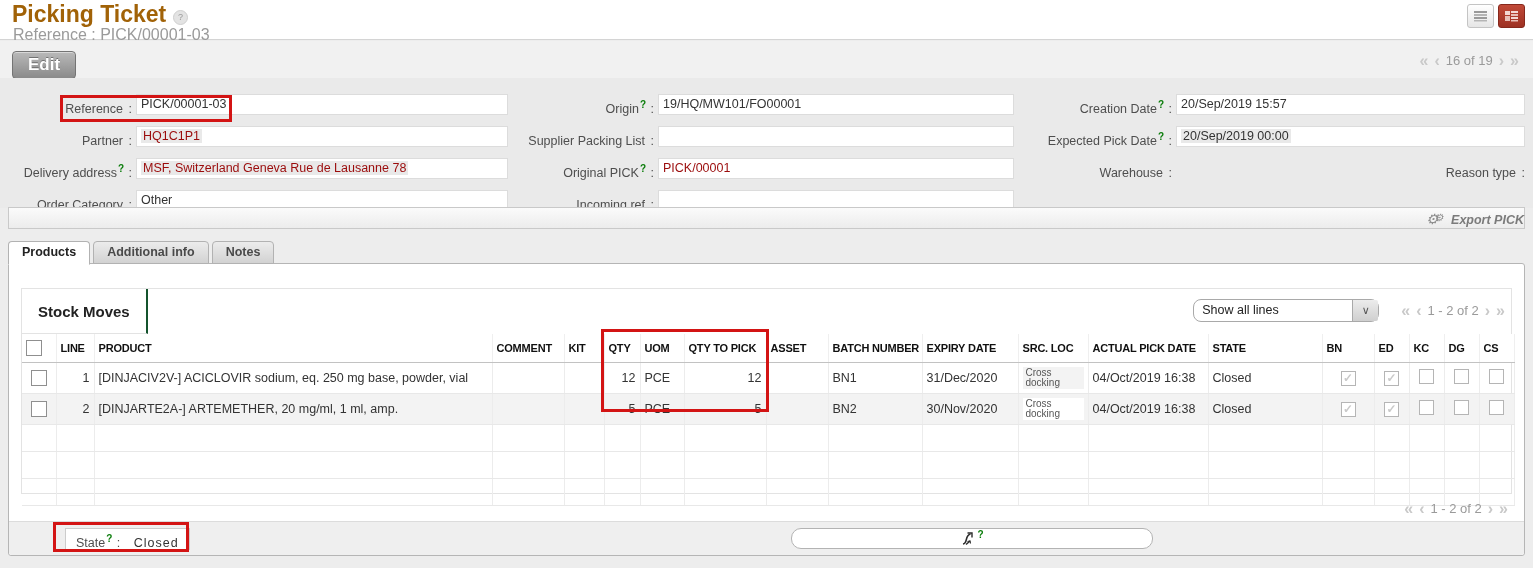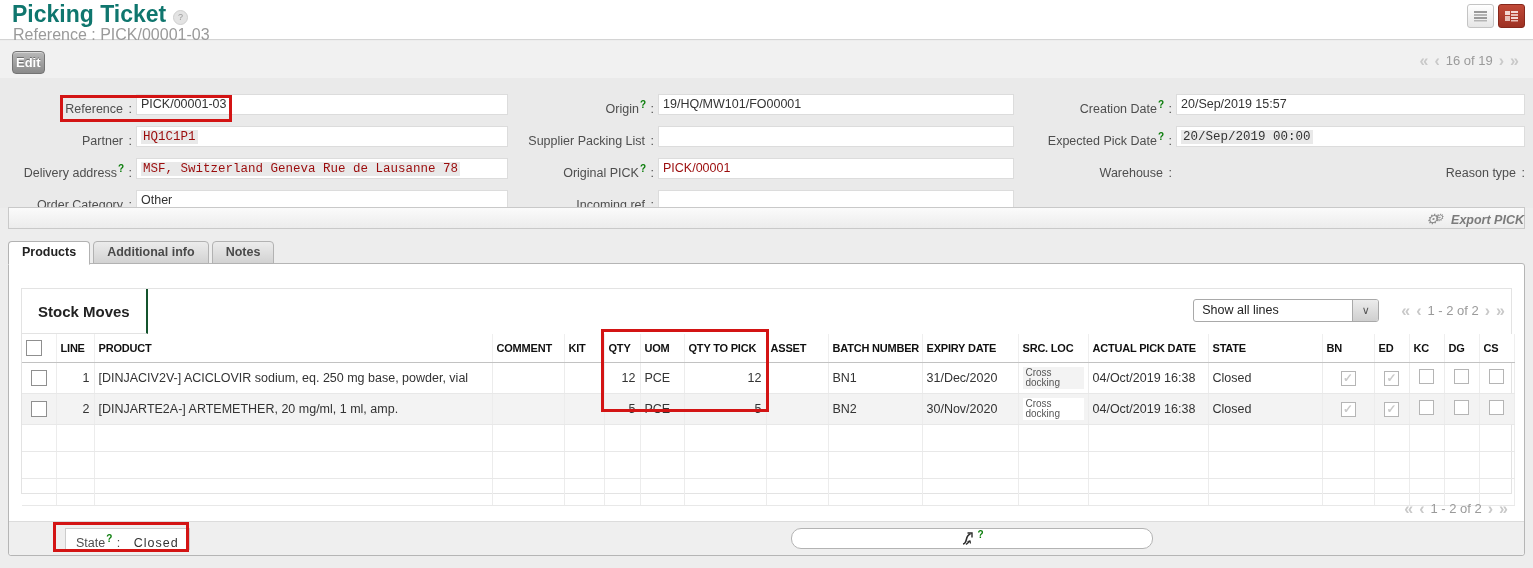--- a/index.html
+++ b/index.html
@@ -5,48 +5,48 @@
   * { margin:0; padding:0; box-sizing:border-box; }
   html,body { width:1533px; height:568px; }
   body {
     font-family:"Liberation Sans", sans-serif;
     font-size:12px; color:#333; background:#ededed; overflow:hidden;
   }
   .page { position:relative; width:1533px; height:568px; }
 
   
   .titlebar { position:absolute; top:0; left:0; right:0; height:40px; background:#fff; border-bottom:1px solid #d4d4d4; }
-  .title { position:absolute; left:12px; top:1px; font-size:23px; font-weight:bold; color:#0f766e; }
+  .title { position:absolute; left:12px; top:1px; font-size:23px; font-weight:bold; color:#a16207; }
   .help-badge { position:absolute; left:173px; top:10px; width:15px; height:15px; border-radius:50%;
     background:#e3e3e3; border:1px solid #cfcfcf; color:#9a9a9a; font-size:9px; text-align:center; line-height:13px; cursor:pointer; }
   .subtitle { position:absolute; left:13px; top:26px; font-size:16px; color:#9a9a9a; }
   .view-switcher { position:absolute; right:8px; top:4px; display:flex; gap:4px; }
   .vbtn { width:27px; height:24px; border:1px solid #c4c4c4; border-radius:3px;
     background:linear-gradient(#ffffff,#e6e6e6); display:flex; align-items:center; justify-content:center; cursor:pointer; }
   .vbtn.red { background:linear-gradient(#c14a38,#9d3123); border-color:#86281c; }
 
   
   .toolbar { position:absolute; top:41px; left:0; right:0; height:37px; background:#f1f1f1; }
-  .edit-btn { position:absolute; left:12px; top:10px; padding:3px 3px; border-radius:4px;
-    background:linear-gradient(#b9b9b9,#8a8a8a); border:1px solid #747474; color:#fff; font-weight:bold; font-size:13px;
+  .edit-btn { position:absolute; left:12px; top:10px; padding:3px 15px; border-radius:4px;
+    background:linear-gradient(#b9b9b9,#8a8a8a); border:1px solid #747474; color:#fff; font-weight:bold; font-size:17px;
     text-shadow:0 -1px 0 rgba(0,0,0,.35); box-shadow:inset 0 1px 0 rgba(255,255,255,.45); cursor:pointer; }
   .pager { display:flex; align-items:center; gap:6px; color:#9a9a9a; font-size:13px; }
   .pager .arrow { color:#c9c9c9; font-weight:bold; font-size:16px; line-height:14px; cursor:pointer; }
   .toolbar .pager { position:absolute; right:14px; top:12px; }
 
   
   .form-area { position:absolute; top:78px; left:0; right:0; height:130px; background:#eaeaea;
     display:grid; grid-template-columns:126px 372px 142px 356px 154px 1fr;
     gap:6px 4px; padding:16px 8px 0 6px; align-content:start; }
   .flabel { text-align:right; color:#4e4e4e; font-size:12.5px; line-height:21px; white-space:nowrap; }
   .fhelp { color:#0b7d0b; font-weight:bold; font-size:10px; margin:0 1px; }
   .fvalue { background:#fff; border:1px solid #dcdcdc; height:21px; line-height:19px; padding:0 4px;
     font-size:12.5px; white-space:nowrap; overflow:hidden; }
   .fvalue.link .vtxt { color:#9b0c0c; }
-  .vtxt.hl { background:#e9e9e9; padding:0 2px;font-family:Liberation Mono, monospace; }
+  .vtxt.hl { background:#e9e9e9; padding:0 2px; }
 
   
   .export-bar { position:absolute; top:207px; left:8px; right:8px; height:22px;
     background:linear-gradient(#fbfbfb,#ececec); border:1px solid #c9c9c9; color:#7b7b7b;
     font-weight:bold; font-size:12.5px; text-align:right; line-height:20px; cursor:pointer;
     font-family:"Liberation Sans",sans-serif; width:calc(100% - 16px);font-style:italic; }
   .gear-icon { color:#8e8e8e; font-size:14px; margin-right:4px; font-weight:normal; }
   .gear-icon .g2 { font-size:10px; margin-left:-4px; vertical-align:3px; }
 
   
@@ -55,21 +55,21 @@
     background:linear-gradient(#ececec,#d2d2d2); border:1px solid #b2b2b2; border-radius:4px 4px 0 0; }
   .tab.active { background:#fff; color:#222; border-bottom:1px solid #fff; margin-bottom:-1px; }
 
   
   .panel { position:absolute; top:263px; left:8px; right:8px; height:293px; background:#fff;
     border:1px solid #b5b5b5; border-radius:0 3px 3px 3px; }
   .sheet { position:absolute; top:24px; left:12px; right:12px; height:206px; border:1px solid #e3e3e3; background:#fff; }
   .sm-title { position:absolute; left:0; top:0; height:45px; line-height:45px; padding:0 16px;
     font-weight:bold; font-size:15px; color:#222; border-right:2px solid #14532d; border-bottom:1px solid #e3e3e3; }
   .sheet-controls { position:absolute; right:6px; top:10px; display:flex; align-items:center; gap:22px; }
-  .select { position:relative; width:186px; height:23px; background:#fff; border:1px solid #a9a9a9; border-radius:3px;
+  .select { position:relative; width:186px; height:23px; background:#fff; border:1px solid #a9a9a9; border-radius:8px;
     font-size:12.5px; color:#222; line-height:21px; padding:0 30px 0 8px; cursor:pointer; }
   .select .sel-btn { position:absolute; right:0; top:0; bottom:0; width:26px;
     background:linear-gradient(#ececec,#cfcfcf); border-left:1px solid #a9a9a9; border-radius:0 2px 2px 0;
     text-align:center; color:#555; font-size:11px; line-height:21px; }
 
   
   table.moves { position:absolute; top:45px; left:0; width:100%; border-collapse:collapse; table-layout:fixed; }
   table.moves th { font-size:11px; font-weight:bold; color:#101010; text-align:left; padding:6px 4px;
     border-bottom:1px solid #c2c2c2; border-right:1px solid #efefef; white-space:nowrap; letter-spacing:-0.2px; background:#fff; overflow:hidden; }
   table.moves td { font-size:12.5px; color:#333; padding:4px; height:27px;

